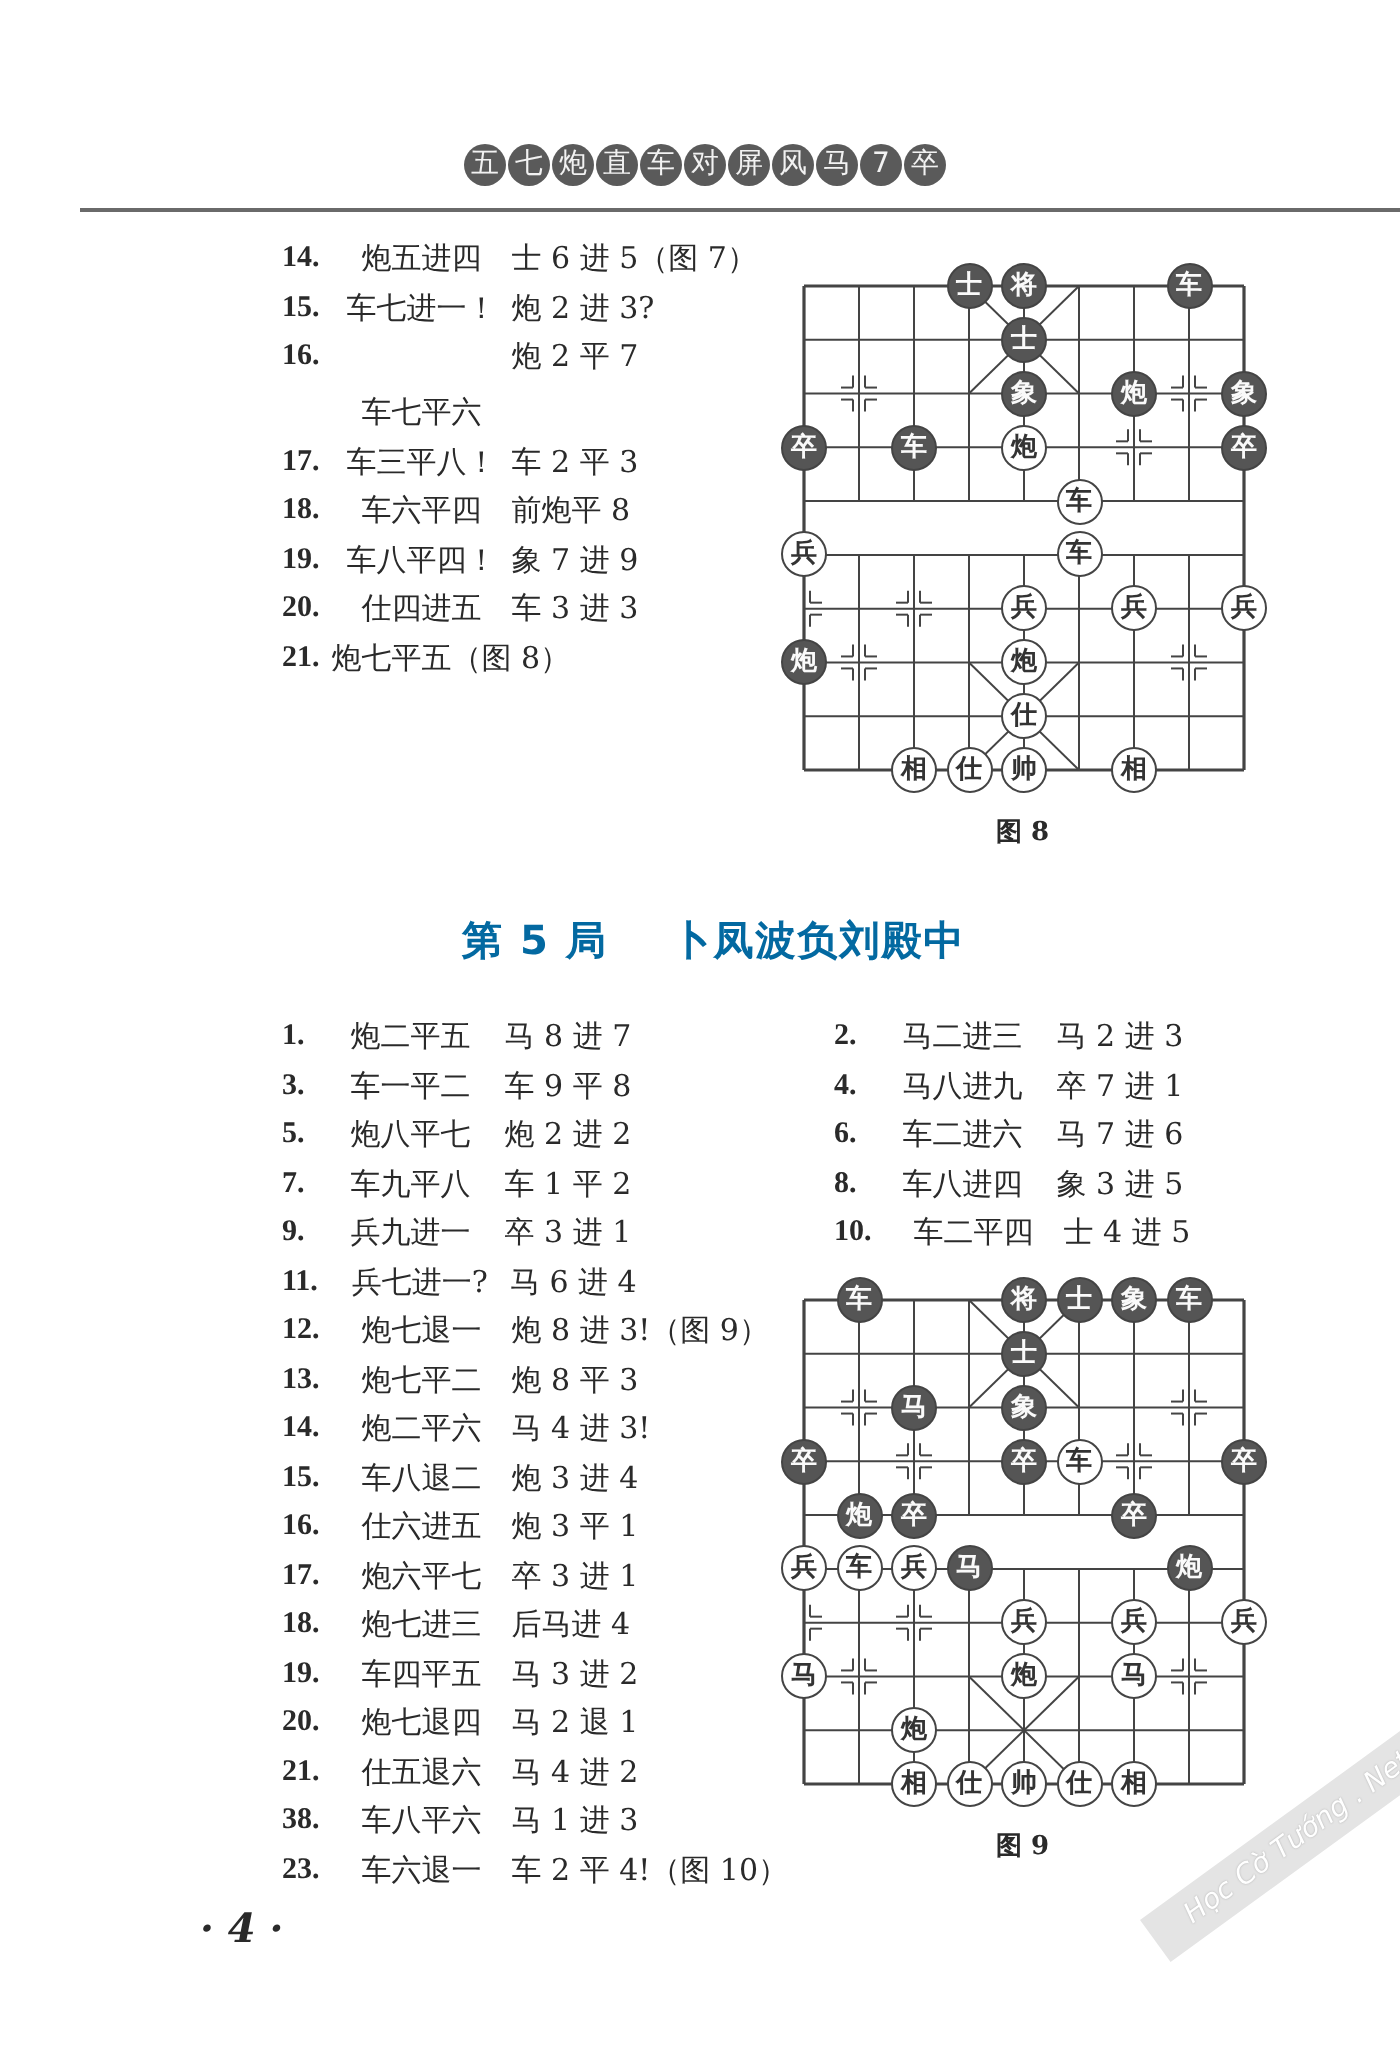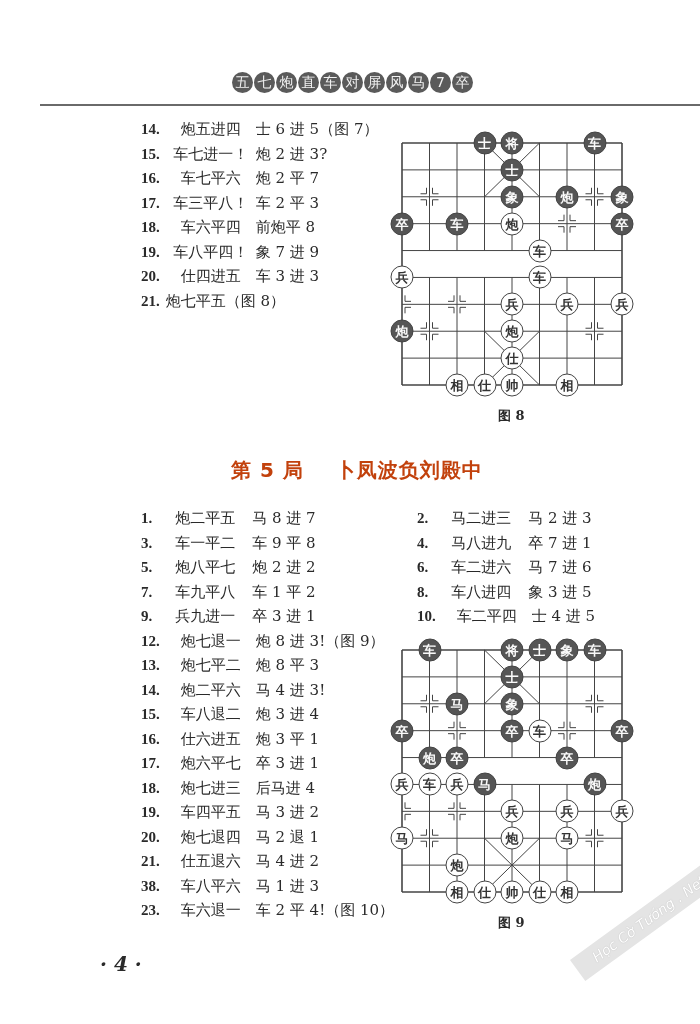--- a/index.html
+++ b/index.html
@@ -19,21 +19,21 @@
 
   .board { position: absolute; }
   .board svg { display: block; overflow: visible; }
   .piece { position: absolute; width: 23px; height: 23px; border-radius: 50%; text-align: center;
     line-height: 21px; font-size: 13px; font-family: "DejaVu Sans", sans-serif; font-weight: bold; transform: translate(-50%, -50%); }
   .piece.black { background: #555555; color: #fafafa; border: 1px solid #444; }
   .piece.red { background: #ffffff; color: #333; border: 1.5px solid #444; }
   .fig-label { position: absolute; font-size: 13px; font-weight: bold; font-family: "DejaVu Serif", serif; }
 
   .section-title { position: absolute; left: 231px; top: 457px; font-size: 20px; font-weight: bold;
-    font-family: "DejaVu Sans", sans-serif; letter-spacing: 1px; color: #c2410c; white-space: pre; }
+    font-family: "DejaVu Sans", sans-serif; letter-spacing: 1px; color: #0369a1; white-space: pre; }
 
   .page-num { position: absolute; left: 100px; top: 952px; font-size: 20px; font-weight: bold; font-style: italic; }
 
   .watermark { position: absolute; left: 570px; top: 960px; width: 220px; height: 26px; background: #e4e4e4;
     transform: rotate(-36deg); transform-origin: left top; color: #fff; font-size: 14px; font-style: italic;
     font-family: "DejaVu Sans", sans-serif; line-height: 26px; padding-left: 20px; text-shadow: 0 0 1px #aaa; }
 </style>
 </head>
 <body>
 
@@ -58,21 +58,21 @@
       <span class="red" style="width: 90px;">炮五进四</span>
       <span class="black">士 6 进 5（图 7）</span>
     </div>
     <div class="move">
       <span class="num">15.</span>
       <span class="red" style="width: 90px;">车七进一！</span>
       <span class="black">炮 2 进 3?</span>
     </div>
     <div class="move">
       <span class="num">16.</span>
-      <span class="red" style="width: 90px;">车七平六</span>
+      <span class="red" style="width: 90px; margin-top: 28px;">车七平六</span>
       <span class="black">炮 2 平 7</span>
     </div>
     <div class="move">
       <span class="num">17.</span>
       <span class="red" style="width: 90px;">车三平八！</span>
       <span class="black">车 2 平 3</span>
     </div>
     <div class="move">
       <span class="num">18.</span>
       <span class="red" style="width: 90px;">车六平四</span>
@@ -271,20 +271,25 @@
     </div>
     <div class="move">
       <span class="num">7.</span>
       <span class="red">车九平八</span>
       <span class="black">车 1 平 2</span>
     </div>
     <div class="move">
       <span class="num">9.</span>
       <span class="red">兵九进一</span>
       <span class="black">卒 3 进 1</span>
+    </div>
+    <div class="move">
+      <span class="num">11.</span>
+      <span class="red" style="width: 90px;">兵七进一?</span>
+      <span class="black">马 6 进 4</span>
     </div>
     <div class="move">
       <span class="num">12.</span>
       <span class="red" style="width: 90px;">炮七退一</span>
       <span class="black">炮 8 进 3!（图 9）</span>
     </div>
     <div class="move">
       <span class="num">13.</span>
       <span class="red" style="width: 90px;">炮七平二</span>
       <span class="black">炮 8 平 3</span>

